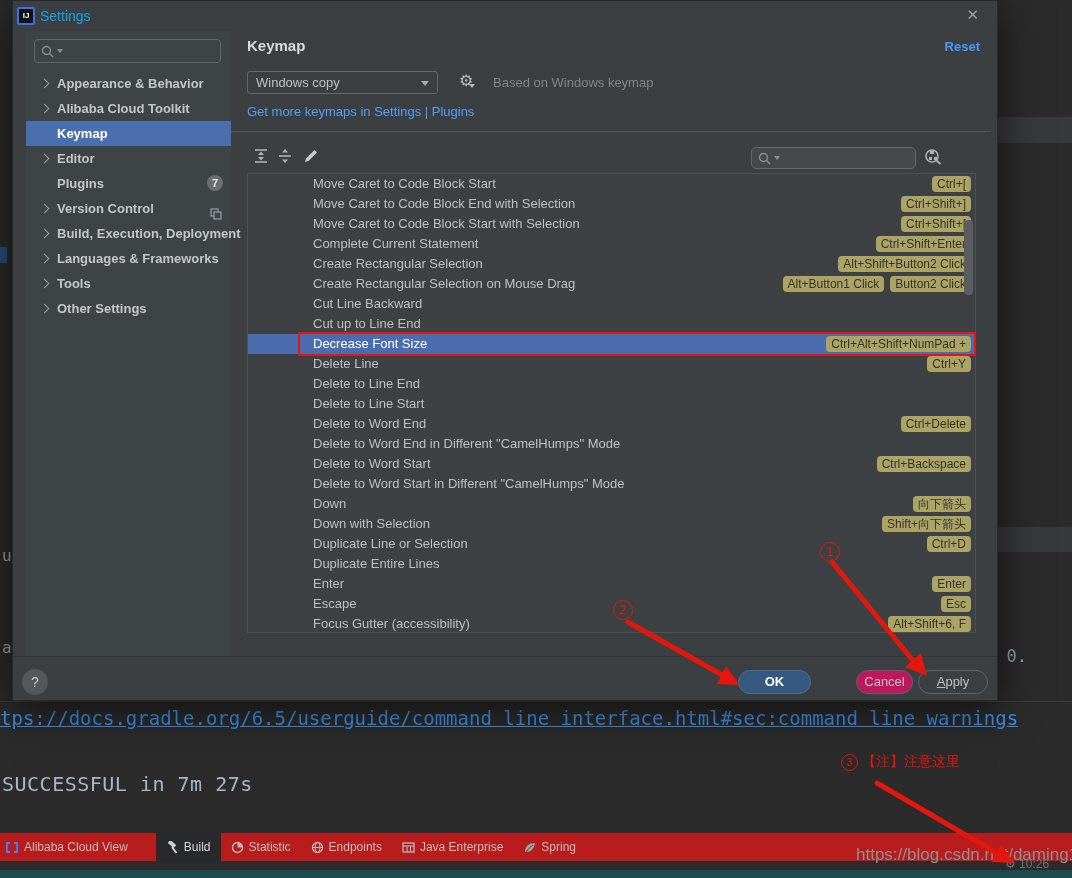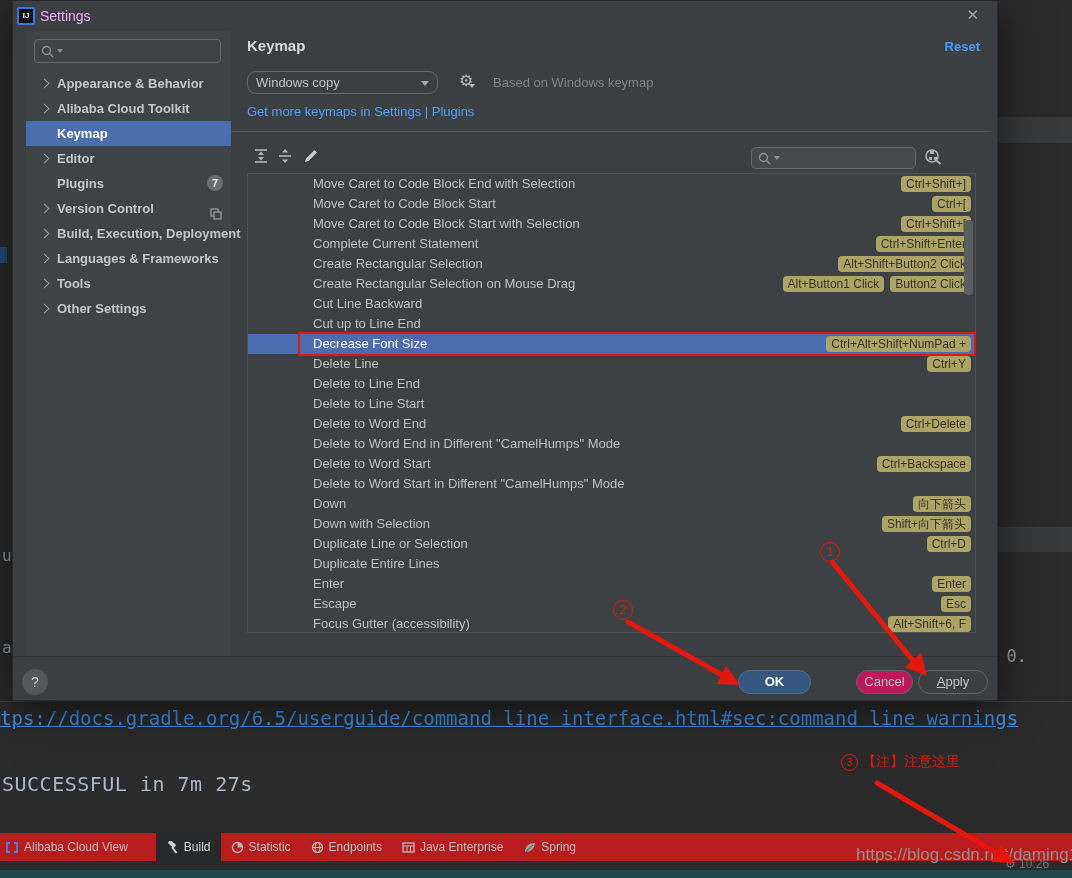--- a/index.html
+++ b/index.html
@@ -16,21 +16,21 @@
           font-size:20px;color:#a9b7c6;letter-spacing:.5px;}
   .console-sep{position:absolute;left:0;top:701px;width:1072px;height:1px;background:#3a3d3f;}
 
   
   .dialog{position:absolute;left:12px;top:0;width:986px;height:701px;background:#3c3f41;
           box-shadow:0 8px 40px rgba(0,0,0,.65);border:1px solid #28292b;box-sizing:border-box;}
   .titlebar{position:absolute;left:0;top:0;width:100%;height:30px;}
   .ij-icon{position:absolute;left:4px;top:6px;width:14px;height:14px;background:#101010;
            border:2px solid #3b72ec;border-radius:2px;color:#fff;font-size:8px;font-weight:bold;
            line-height:14px;text-align:center;}
-  .title-text{position:absolute;left:27px;top:7px;font-size:14px;color:#f0abfc;}
+  .title-text{position:absolute;left:27px;top:7px;font-size:14px;color:#0ea5e9;}
   .close-x{position:absolute;right:18px;top:5px;font-size:15px;color:#9da2a5;cursor:pointer;}
 
   .sidebar{position:absolute;left:13px;top:30px;width:205px;height:625px;background:#3e4346;}
   .sb-search{position:absolute;left:8px;top:8px;width:187px;height:24px;border:1px solid #61686a;
              border-radius:4px;box-sizing:border-box;}
   .sb-search .mag, .km-search .mag{position:absolute;left:6px;top:4px;}
   .sb-search .caret, .km-search .caret{position:absolute;left:22px;top:9px;width:0;height:0;
              border-left:3px solid transparent;border-right:3px solid transparent;border-top:4px solid #8a9093;}
   .tree{position:absolute;left:0;top:40px;width:100%;}
   .tree-item{position:relative;height:25px;line-height:25px;cursor:pointer;}
@@ -40,21 +40,21 @@
   .tree-item.sel{background:#4b6eaf;}
   .tree-item.sel .lbl{color:#ffffff;}
   .tree-badge{position:absolute;right:8px;top:4px;width:16px;height:16px;border-radius:50%;
         background:#6b6e70;color:#e8e8e8;font-size:11px;line-height:16px;text-align:center;font-weight:bold;}
   .tree-trailing{position:absolute;right:9px;top:6px;}
 
   .main{position:absolute;left:218px;top:30px;width:760px;height:625px;}
   .km-title{position:absolute;left:16px;top:6px;font-size:15px;font-weight:bold;color:#d8dcde;}
   .reset-link{position:absolute;right:11px;top:8px;font-size:13px;font-weight:bold;color:#4a9bf7;cursor:pointer;}
   .scheme-dd{position:absolute;left:16px;top:40px;width:191px;height:23px;border:1px solid #63696b;
-             border-radius:9px;box-sizing:border-box;cursor:pointer;}
+             border-radius:3px;box-sizing:border-box;cursor:pointer;}
   .scheme-dd .val{position:absolute;left:8px;top:3px;font-size:13px;color:#bdc1c3;}
   .scheme-dd .dd-arrow{position:absolute;right:8px;top:9px;width:0;height:0;
              border-left:4px solid transparent;border-right:4px solid transparent;border-top:5px solid #a7abae;}
   .gear{position:absolute;left:228px;top:40px;font-size:16px;color:#b4b8ba;cursor:pointer;}
   .gear .mini{position:absolute;left:10px;top:13px;width:0;height:0;border-left:3px solid transparent;
              border-right:3px solid transparent;border-top:4px solid #b4b8ba;}
   .based-on{position:absolute;left:262px;top:44px;font-size:13px;color:#808587;}
   .more-link{position:absolute;left:16px;top:73px;font-size:13px;color:#589df6;cursor:pointer;}
   .hdiv{position:absolute;left:0;top:100px;width:760px;height:1px;background:#515557;}
   .tb-icon{position:absolute;top:117px;cursor:pointer;}
@@ -234,29 +234,29 @@
             <circle cx="9" cy="10" r="6" fill="none" stroke="#afb3b5" stroke-width="1.6"></circle>
             <line x1="13.5" y1="14.5" x2="17.5" y2="18" stroke="#afb3b5" stroke-width="1.8"></line>
             <rect x="7" y="5" width="4" height="3" fill="#afb3b5"></rect>
             <rect x="6" y="11" width="3" height="3" fill="#afb3b5"></rect>
             <rect x="11" y="11" width="3" height="3" fill="#afb3b5"></rect>
           </svg>
       </span>
 
       <div class="list-panel" id="keymap-rows">
         <div class="krow">
+            <span class="rl">Move Caret to Code Block Start</span>
+            <span class="bwrap">
+              <span class="badge">Ctrl+[</span>
+            </span>
+          </div>
+          <div class="krow">
             <span class="rl">Move Caret to Code Block End with Selection</span>
             <span class="bwrap">
               <span class="badge">Ctrl+Shift+]</span>
-            </span>
-          </div>
-          <div class="krow">
-            <span class="rl">Move Caret to Code Block Start</span>
-            <span class="bwrap">
-              <span class="badge">Ctrl+[</span>
             </span>
           </div>
           <div class="krow">
             <span class="rl">Move Caret to Code Block Start with Selection</span>
             <span class="bwrap">
               <span class="badge">Ctrl+Shift+[</span>
             </span>
           </div>
           <div class="krow">
             <span class="rl">Complete Current Statement</span>

